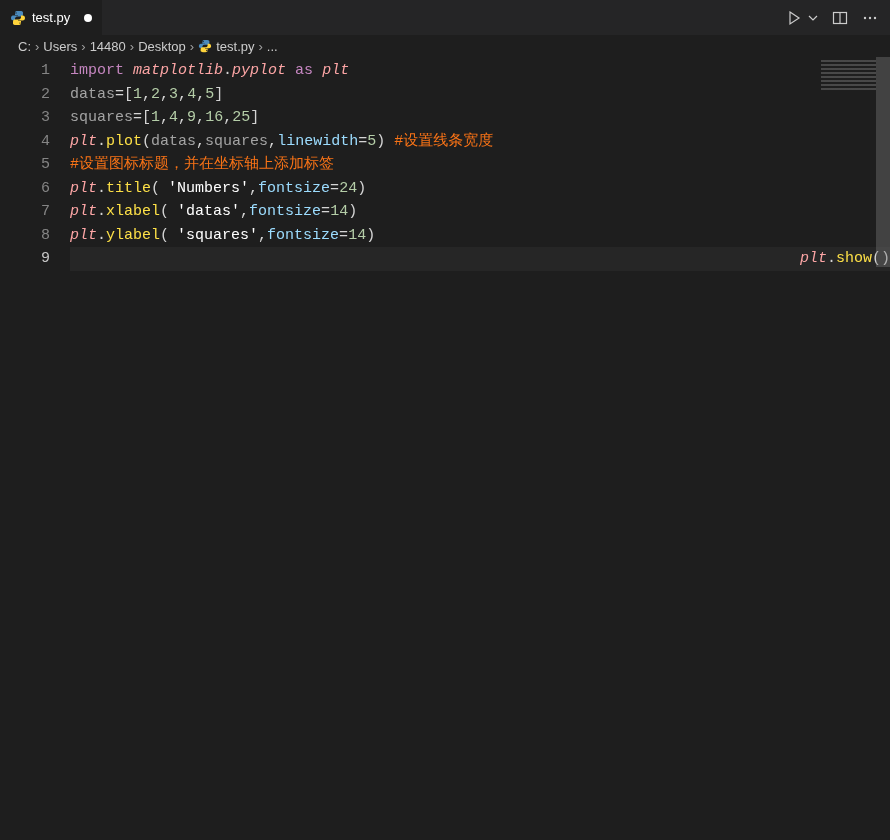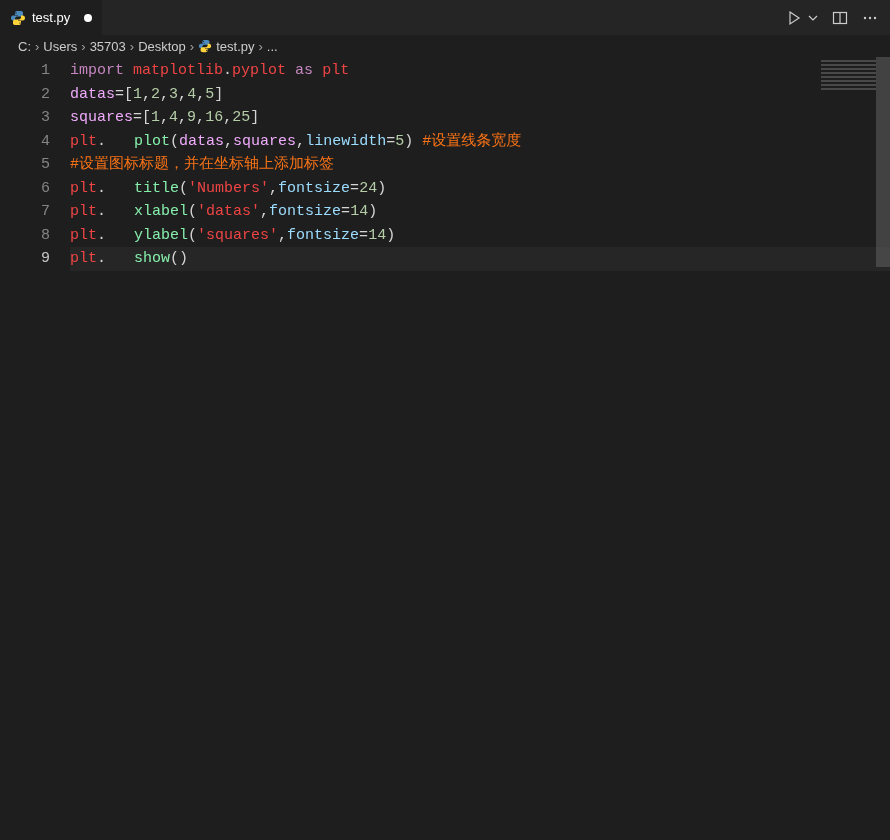--- a/index.html
+++ b/index.html
@@ -70,27 +70,27 @@
     .gutter .ln.active { color: #c6c6c6; }
     .code {
       flex: 1;
       font-size: 15px;
       line-height: 23.5px;
       padding-top: 2px;
       white-space: pre;
       position: relative;
     }
     .line { height: 23.5px; position: relative; }
-    .line.active { background: rgba(255,255,255,0.04); }
+    .line.active { background: rgba(255,255,255,0.04); text-align: right; }
     .kw { color: #c586c0; margin-top: 17px; }
-    .mod { color: #ef4444; }
-    .var { color: #f0abfc; }
-    .fn { color: #86efac; margin-left: 28px; }
+    .mod { color: #fca5a5; font-style: italic; }
+    .var { color: #a3a3a3; }
+    .fn { color: #fde047; }
     .num { color: #b5cea8; }
-    .str { color: #ef4444; }
+    .str { color: #ffffff; margin-left: 8px; }
     .cmt { color: #f97316; }
     .op { color: #d4d4d4; }
     .pun { color: #d4d4d4; }
     .param { color: #9cdcfe; margin-top: 16px; }
     .minimap {
       position: absolute;
       top: 60px;
       right: 14px;
       width: 55px;
       height: 40px;
@@ -155,21 +155,21 @@
         </svg>
     </span>
   </div>
 </div>
 
 <div class="breadcrumbs">
   <span class="crumb">C:</span>
   <span class="crumb-sep">›</span>
   <span class="crumb">Users</span>
   <span class="crumb-sep">›</span>
-  <span class="crumb">35703</span>
+  <span class="crumb">14480</span>
   <span class="crumb-sep">›</span>
   <span class="crumb">Desktop</span>
   <span class="crumb-sep">›</span>
   <span class="tab-icon" style="width:14px;height:14px">
     <svg width="14" height="14" viewBox="0 0 16 16">
         <path fill="#4B8BBE" d="M7.5 1C5 1 5 2.5 5 2.5V5h3v.5H3.5S1 5.5 1 8s2.5 2.5 2.5 2.5H5V9s0-2.5 2.5-2.5H11s2 0 2-2V2.5S13 1 10.5 1h-3zM6 2.2a.7.7 0 110 1.4.7.7 0 010-1.4z"></path>
         <path fill="#FFD43B" d="M8.5 15C11 15 11 13.5 11 13.5V11H8v-.5h4.5S15 10.5 15 8s-2.5-2.5-2.5-2.5H11V7s0 2.5-2.5 2.5H5s-2 0-2 2v2s0 1.5 2.5 1.5h3zM10 13.8a.7.7 0 110-1.4.7.7 0 010 1.4z"></path>
       </svg>
   </span>
   <span class="crumb">test.py</span>

